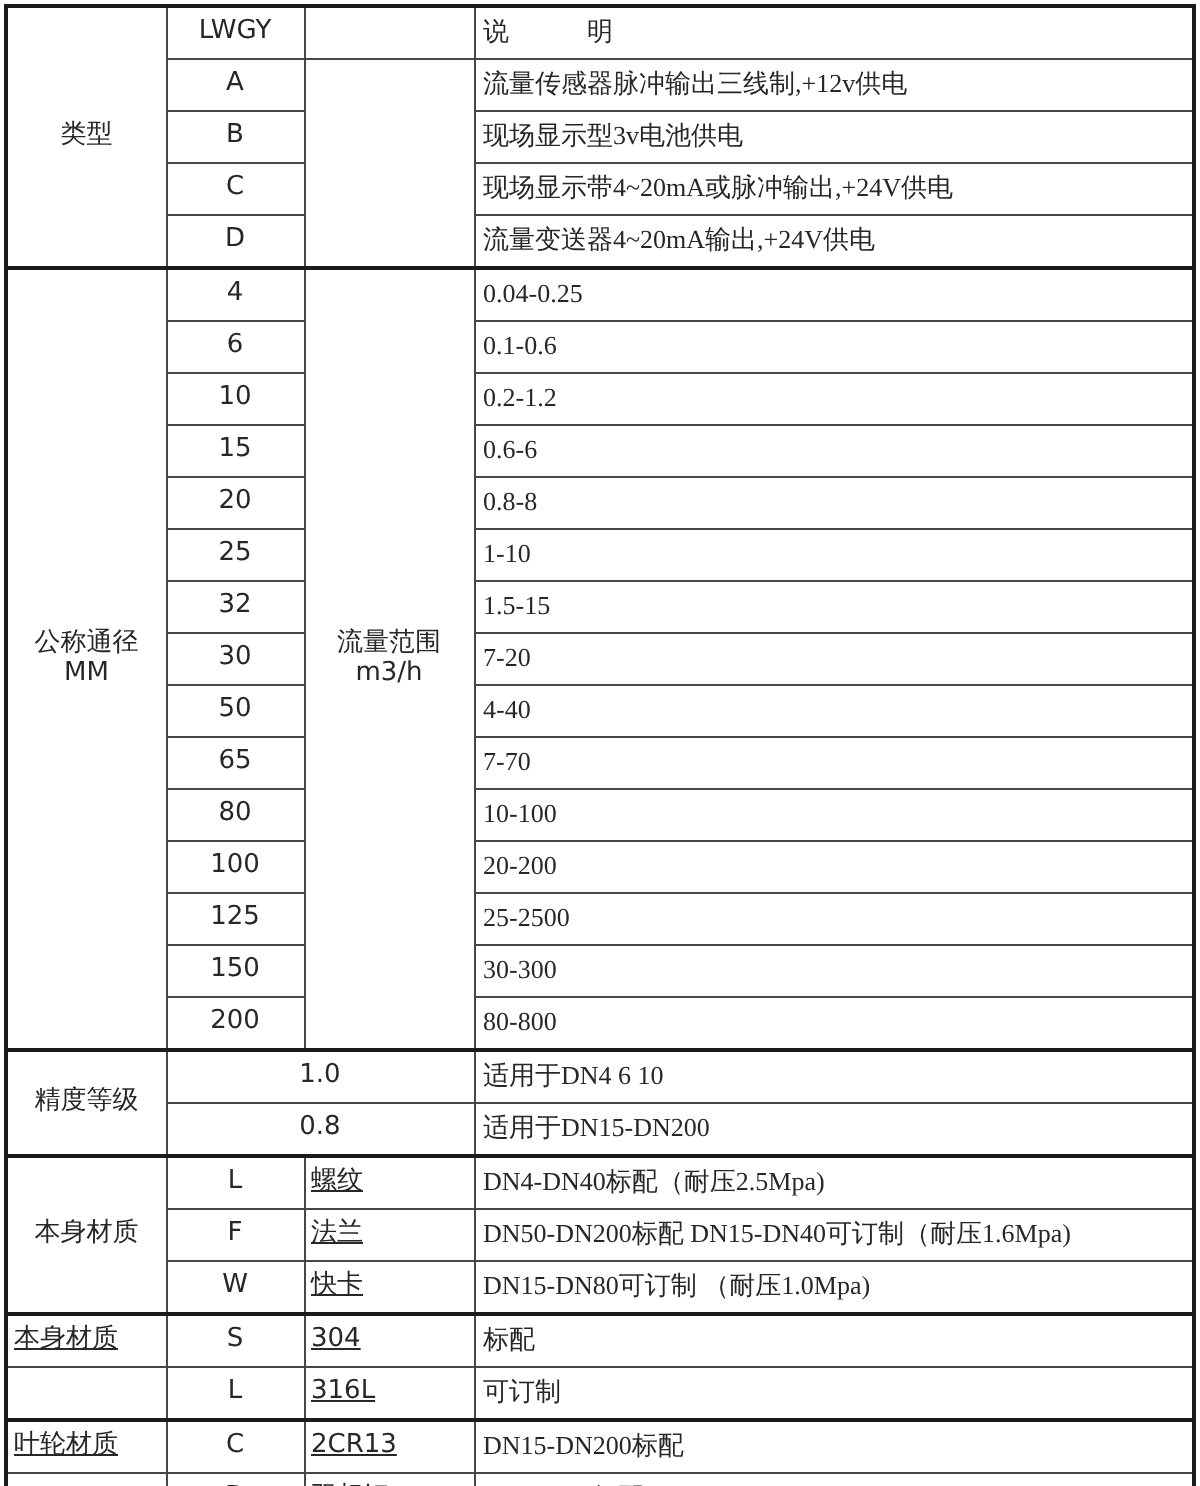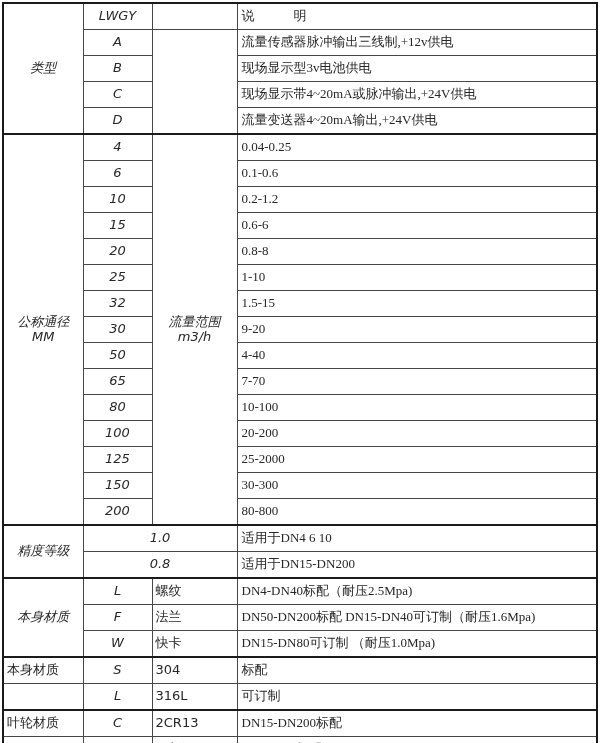--- a/index.html
+++ b/index.html
@@ -30,22 +30,22 @@
   td {
     border: 1px solid #474747;
     padding: 0 3px;
     height: 25px;
     line-height: 1.15;
     vertical-align: middle;
     white-space: nowrap;
     overflow: hidden;
   }
   tr.sec > td { border-top: 2px solid #1b1b1b; }
-  .ctr { text-align: center; font-style: italic; }
-  .lft { text-align: left; padding-left: 3px; }
+  .ctr { text-align: center; }
+  .lft { text-align: left; padding-left: 3px; text-decoration: underline; }
   .desc { text-align: left; padding-left: 4px; font-family: Liberation Serif, serif; }
 </style>
 </head>
 <body>
 
 <div class="wrap">
 <table>
   <colgroup>
         <col class="c1">
         <col class="c2">
@@ -109,41 +109,41 @@
   <tr>
     <td class="ctr">25</td>
     <td class="desc">1-10</td>
   </tr>
   <tr>
     <td class="ctr">32</td>
     <td class="desc">1.5-15</td>
   </tr>
   <tr>
     <td class="ctr">30</td>
-    <td class="desc">9-20</td>
+    <td class="desc">7-20</td>
   </tr>
   <tr>
     <td class="ctr">50</td>
     <td class="desc">4-40</td>
   </tr>
   <tr>
     <td class="ctr">65</td>
     <td class="desc">7-70</td>
   </tr>
   <tr>
     <td class="ctr">80</td>
     <td class="desc">10-100</td>
   </tr>
   <tr>
     <td class="ctr">100</td>
     <td class="desc">20-200</td>
   </tr>
   <tr>
     <td class="ctr">125</td>
-    <td class="desc">25-2000</td>
+    <td class="desc">25-2500</td>
   </tr>
   <tr>
     <td class="ctr">150</td>
     <td class="desc">30-300</td>
   </tr>
   <tr>
     <td class="ctr">200</td>
     <td class="desc">80-800</td>
   </tr>
 

